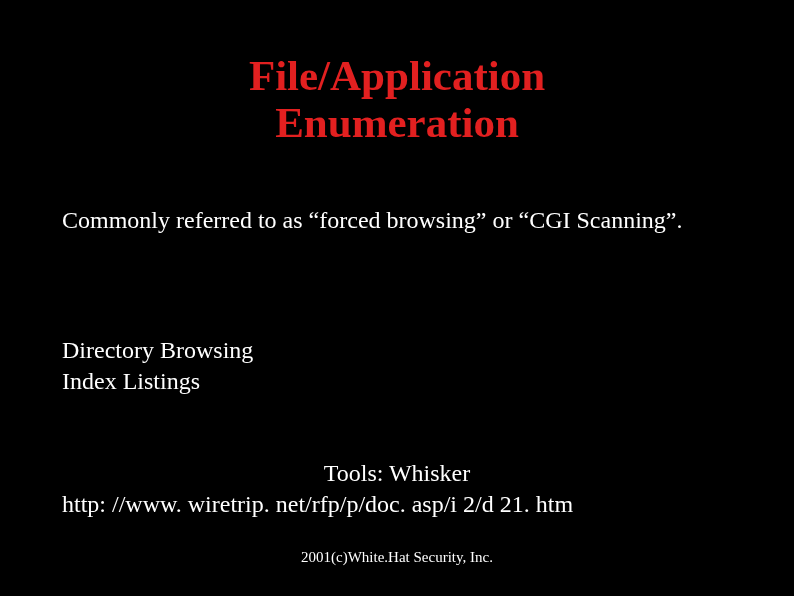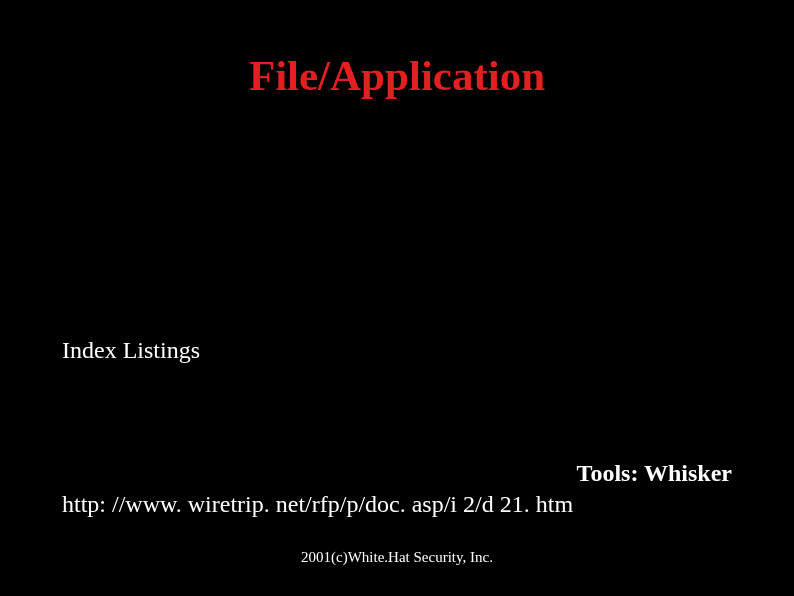--- a/index.html
+++ b/index.html
@@ -54,22 +54,21 @@
       top: 458px;
       left: 62px;
       right: 62px;
       text-align: center;
       color: #ffffff;
       font-size: 24px;
       font-family: Georgia, 'Times New Roman', serif;
       line-height: 1.3;
     }
     .tools-label {
-      text-align: right;
-      font-weight: bold;
+      text-align: center;
     }
     .tools-url {
       text-align: left;
     }
     .footer {
       position: absolute;
       bottom: 30px;
       left: 0;
       right: 0;
       text-align: center;
@@ -77,24 +76,27 @@
       font-size: 15px;
       font-family: Georgia, 'Times New Roman', serif;
     }
   </style>
 </head>
 <body>
 
 <div class="slide-container">
   <div class="title">
     <span>File/Application</span><br>
+    <span>Enumeration</span>
   </div>
 
+  <div class="intro-text">Commonly referred to as “forced browsing” or “CGI Scanning”.</div>
 
   <div class="browsing-text">
+    <div>Directory Browsing</div>
     <div>Index Listings</div>
   </div>
 
   <div class="tools-section">
     <div class="tools-label">Tools: Whisker</div>
     <div class="tools-url">http: //www. wiretrip. net/rfp/p/doc. asp/i 2/d 21. htm</div>
   </div>
 
   <div class="footer">2001(c)White.Hat Security, Inc.</div>
 </div>

